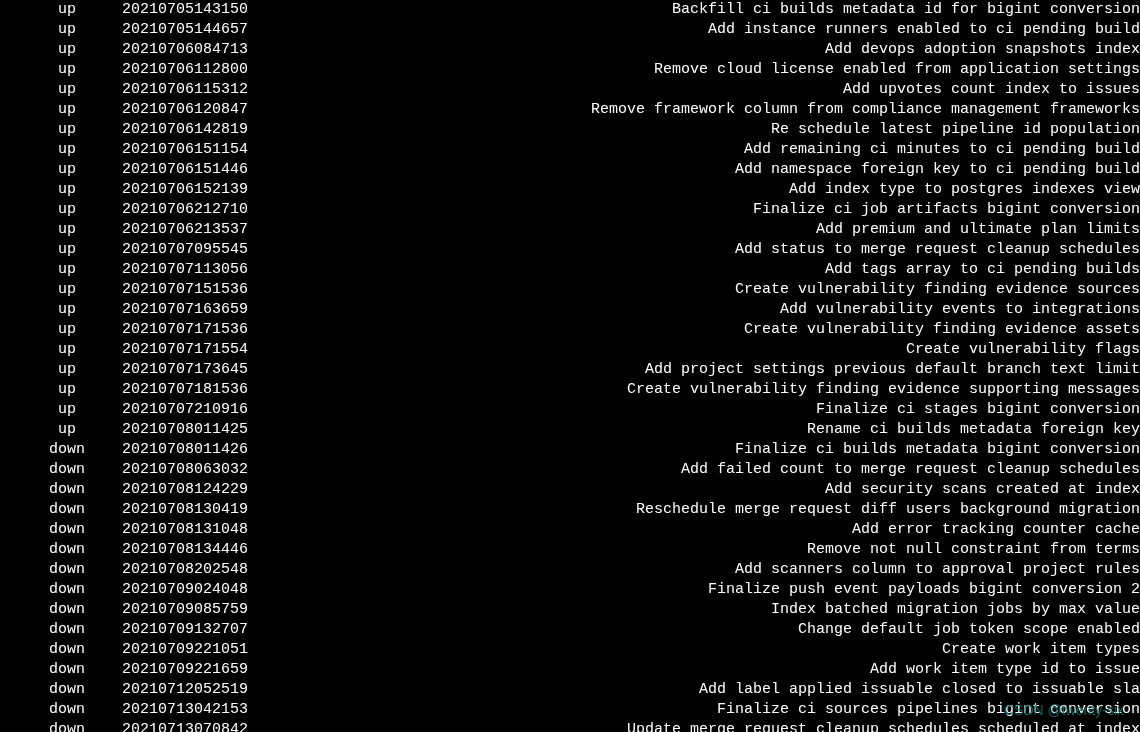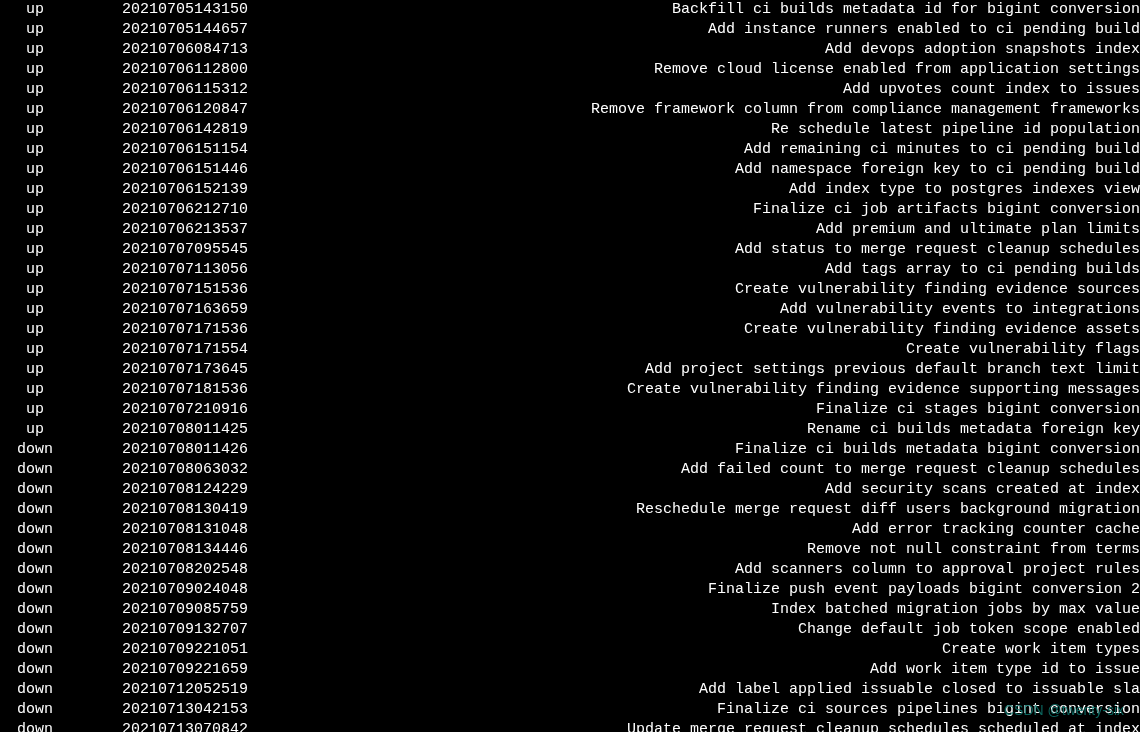--- a/index.html
+++ b/index.html
@@ -24,24 +24,25 @@
       padding-left: 0;
     }
     .row {
       display: flex;
       height: 20px;
     }
     .status {
       width: 90px;
       text-align: left;
       padding-left: 8px;
+      margin-left: 32px;
     }
     .version {
       width: 158px;
-      text-align: right;
+      text-align: left;
     }
     .desc {
       flex: 1;
       text-align: right;
     }
     .watermark {
       position: absolute;
       bottom: 12px;
       right: 16px;
       color: #0f766e;

